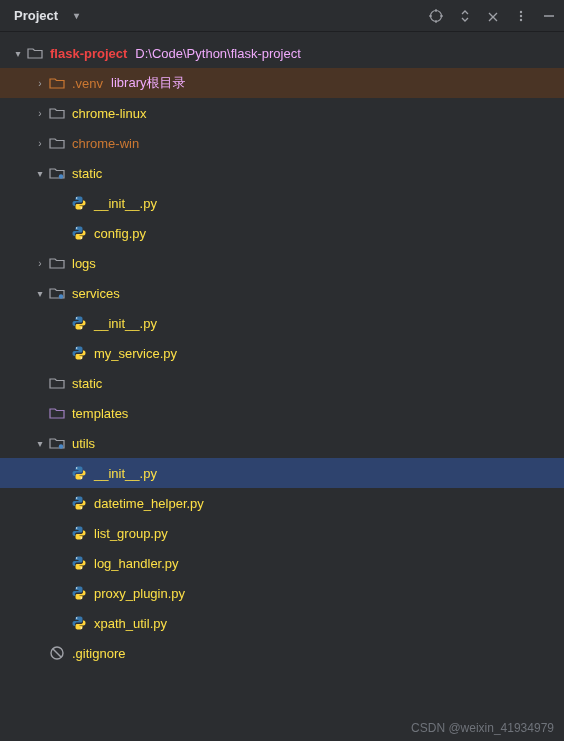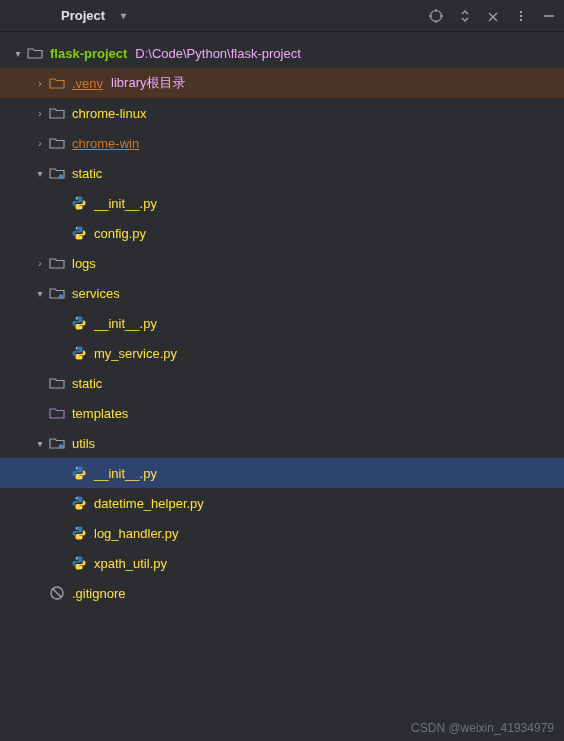--- a/index.html
+++ b/index.html
@@ -21,21 +21,20 @@
     border-bottom: 1px solid #1e1f22;
   }
   .header-title {
     display: flex;
     align-items: center;
     gap: 16px;
     font-weight: bold;
     color: #dfe1e5;
     padding: 2px 6px;
     cursor: pointer;
-    margin-left: 47px;
   }
   .header-actions {
     margin-left: auto;
     display: flex;
     align-items: center;
     gap: 14px;
     color: #9fa1a7;
   }
   .header-actions span { cursor: pointer; display:flex; align-items:center; }
   .tree {
@@ -59,22 +58,22 @@
     font-size: 10px;
   }
   .icon {
     width: 18px;
     display: inline-flex;
     justify-content: center;
     align-items: center;
     margin-right: 6px;
   }
   .label { color: #fde047; }
-  .label.bold { font-weight: bold; color:#84cc16;}
-  .label.orange { color: #cc7832; text-decoration: underline; }
+  .label.bold { font-weight: bold; color:#ef4444;}
+  .label.orange { color: #cc7832; }
   .hint { color: #f0abfc; margin-left: 8px; }
   .watermark {
     position: absolute;
     bottom: 6px;
     right: 10px;
     font-size: 12px;
     color: #6f737a;
   }
   svg { display:block; }
 </style>
@@ -312,21 +311,47 @@
         <span class="indent" style="width: 54px;"></span>
         <span class="arrow"></span>
         <span class="icon">
           <svg width="16" height="16" viewBox="0 0 16 16">
             <path d="M7.5 1.5c-2 0-3 .5-3 2v1.5h3V6H3.5c-1.5 0-2 1-2 2.5s.5 2.5 2 2.5H4V9.5c0-1.5 1-2 2.5-2h3c1.5 0 2-.5 2-2V3.5c0-1.5-1-2-3-2h-1z" fill="#3776ab"></path>
             <circle cx="5.7" cy="3" r=".7" fill="#fff"></circle>
             <path d="M8.5 14.5c2 0 3-.5 3-2V11h-3v-.5h4c1.5 0 2-1 2-2.5S14 5.5 12.5 5.5H12v1.5c0 1.5-1 2-2.5 2h-3c-1.5 0-2 .5-2 2v1.5c0 1.5 1 2 3 2h1z" fill="#ffd43b"></path>
             <circle cx="10.3" cy="13" r=".7" fill="#fff"></circle>
           </svg>
         </span>
+        <span class="label">list_group.py</span>
+      </div>
+      <div class="row">
+        <span class="indent" style="width: 54px;"></span>
+        <span class="arrow"></span>
+        <span class="icon">
+          <svg width="16" height="16" viewBox="0 0 16 16">
+            <path d="M7.5 1.5c-2 0-3 .5-3 2v1.5h3V6H3.5c-1.5 0-2 1-2 2.5s.5 2.5 2 2.5H4V9.5c0-1.5 1-2 2.5-2h3c1.5 0 2-.5 2-2V3.5c0-1.5-1-2-3-2h-1z" fill="#3776ab"></path>
+            <circle cx="5.7" cy="3" r=".7" fill="#fff"></circle>
+            <path d="M8.5 14.5c2 0 3-.5 3-2V11h-3v-.5h4c1.5 0 2-1 2-2.5S14 5.5 12.5 5.5H12v1.5c0 1.5-1 2-2.5 2h-3c-1.5 0-2 .5-2 2v1.5c0 1.5 1 2 3 2h1z" fill="#ffd43b"></path>
+            <circle cx="10.3" cy="13" r=".7" fill="#fff"></circle>
+          </svg>
+        </span>
         <span class="label">log_handler.py</span>
+      </div>
+      <div class="row">
+        <span class="indent" style="width: 54px;"></span>
+        <span class="arrow"></span>
+        <span class="icon">
+          <svg width="16" height="16" viewBox="0 0 16 16">
+            <path d="M7.5 1.5c-2 0-3 .5-3 2v1.5h3V6H3.5c-1.5 0-2 1-2 2.5s.5 2.5 2 2.5H4V9.5c0-1.5 1-2 2.5-2h3c1.5 0 2-.5 2-2V3.5c0-1.5-1-2-3-2h-1z" fill="#3776ab"></path>
+            <circle cx="5.7" cy="3" r=".7" fill="#fff"></circle>
+            <path d="M8.5 14.5c2 0 3-.5 3-2V11h-3v-.5h4c1.5 0 2-1 2-2.5S14 5.5 12.5 5.5H12v1.5c0 1.5-1 2-2.5 2h-3c-1.5 0-2 .5-2 2v1.5c0 1.5 1 2 3 2h1z" fill="#ffd43b"></path>
+            <circle cx="10.3" cy="13" r=".7" fill="#fff"></circle>
+          </svg>
+        </span>
+        <span class="label">proxy_plugin.py</span>
       </div>
       <div class="row">
         <span class="indent" style="width: 54px;"></span>
         <span class="arrow"></span>
         <span class="icon">
           <svg width="16" height="16" viewBox="0 0 16 16">
             <path d="M7.5 1.5c-2 0-3 .5-3 2v1.5h3V6H3.5c-1.5 0-2 1-2 2.5s.5 2.5 2 2.5H4V9.5c0-1.5 1-2 2.5-2h3c1.5 0 2-.5 2-2V3.5c0-1.5-1-2-3-2h-1z" fill="#3776ab"></path>
             <circle cx="5.7" cy="3" r=".7" fill="#fff"></circle>
             <path d="M8.5 14.5c2 0 3-.5 3-2V11h-3v-.5h4c1.5 0 2-1 2-2.5S14 5.5 12.5 5.5H12v1.5c0 1.5-1 2-2.5 2h-3c-1.5 0-2 .5-2 2v1.5c0 1.5 1 2 3 2h1z" fill="#ffd43b"></path>
             <circle cx="10.3" cy="13" r=".7" fill="#fff"></circle>

